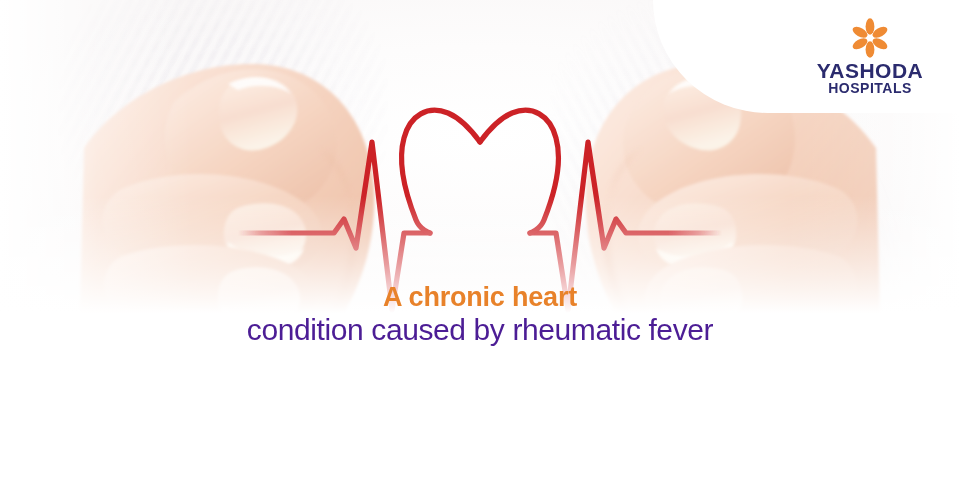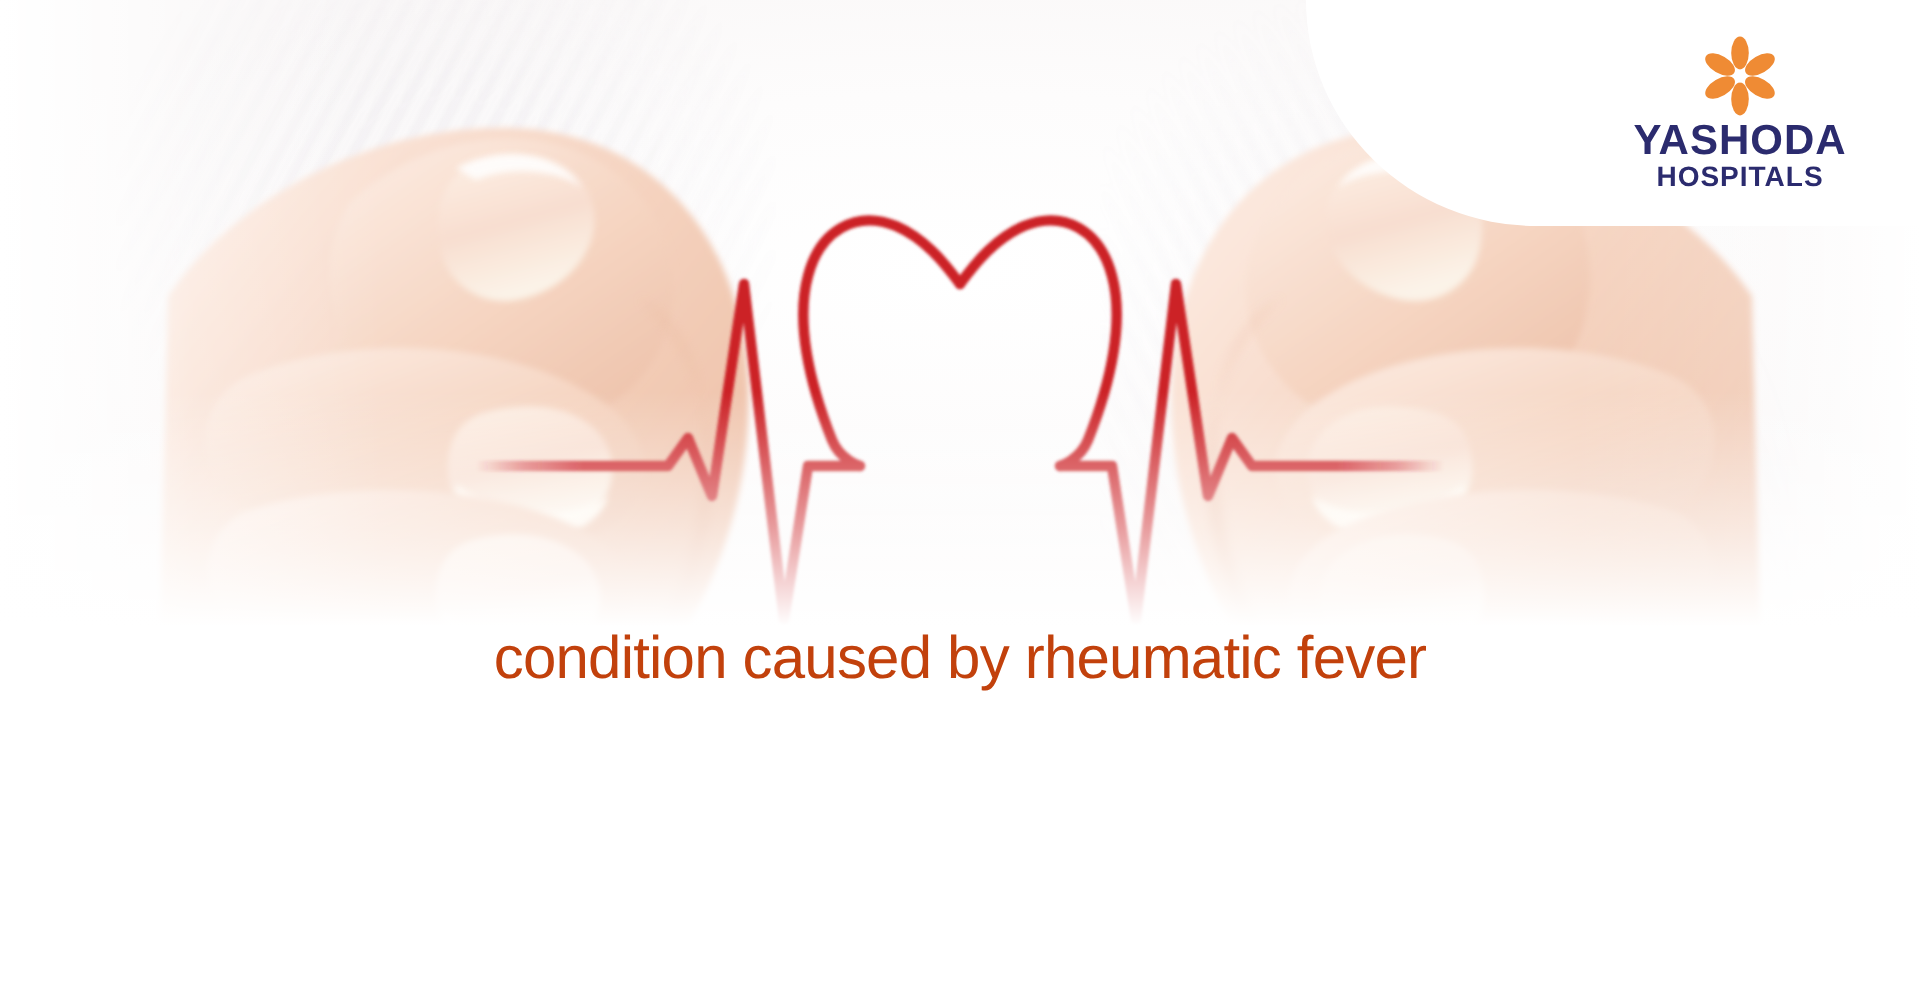--- a/index.html
+++ b/index.html
@@ -153,21 +153,21 @@
     line-height: 1.16;
     white-space: nowrap;
   }
   .cap-line.headline {
     color: #e8822a;
     font-size: 27px;
     font-weight: bold;
     letter-spacing: -0.2px;
   }
   .cap-line.body {
-    color: #c2410c;
+    color: #4c1d95;
     font-size: 30px;
     font-weight: normal;
     letter-spacing: -0.4px;
   }
 </style>
 </head>
 <body>
 
 <div id="banner">
 
@@ -379,16 +379,17 @@
           <ellipse cx="22" cy="8.5" rx="4.4" ry="8.2" transform="rotate(300 22 20)"></ellipse>
         </g>
         <circle cx="22" cy="20" r="3.1" fill="#ffffff"></circle>
       </svg>
       <div class="logo-word l1">YASHODA</div>
       <div class="logo-word l2">HOSPITALS</div>
     </div>
   </div>
 
   <div class="caption">
+    <div class="cap-line headline">A chronic heart</div>
     <div class="cap-line body">condition caused by rheumatic fever</div>
   </div>
 
 </div>
 
 </body></html>

